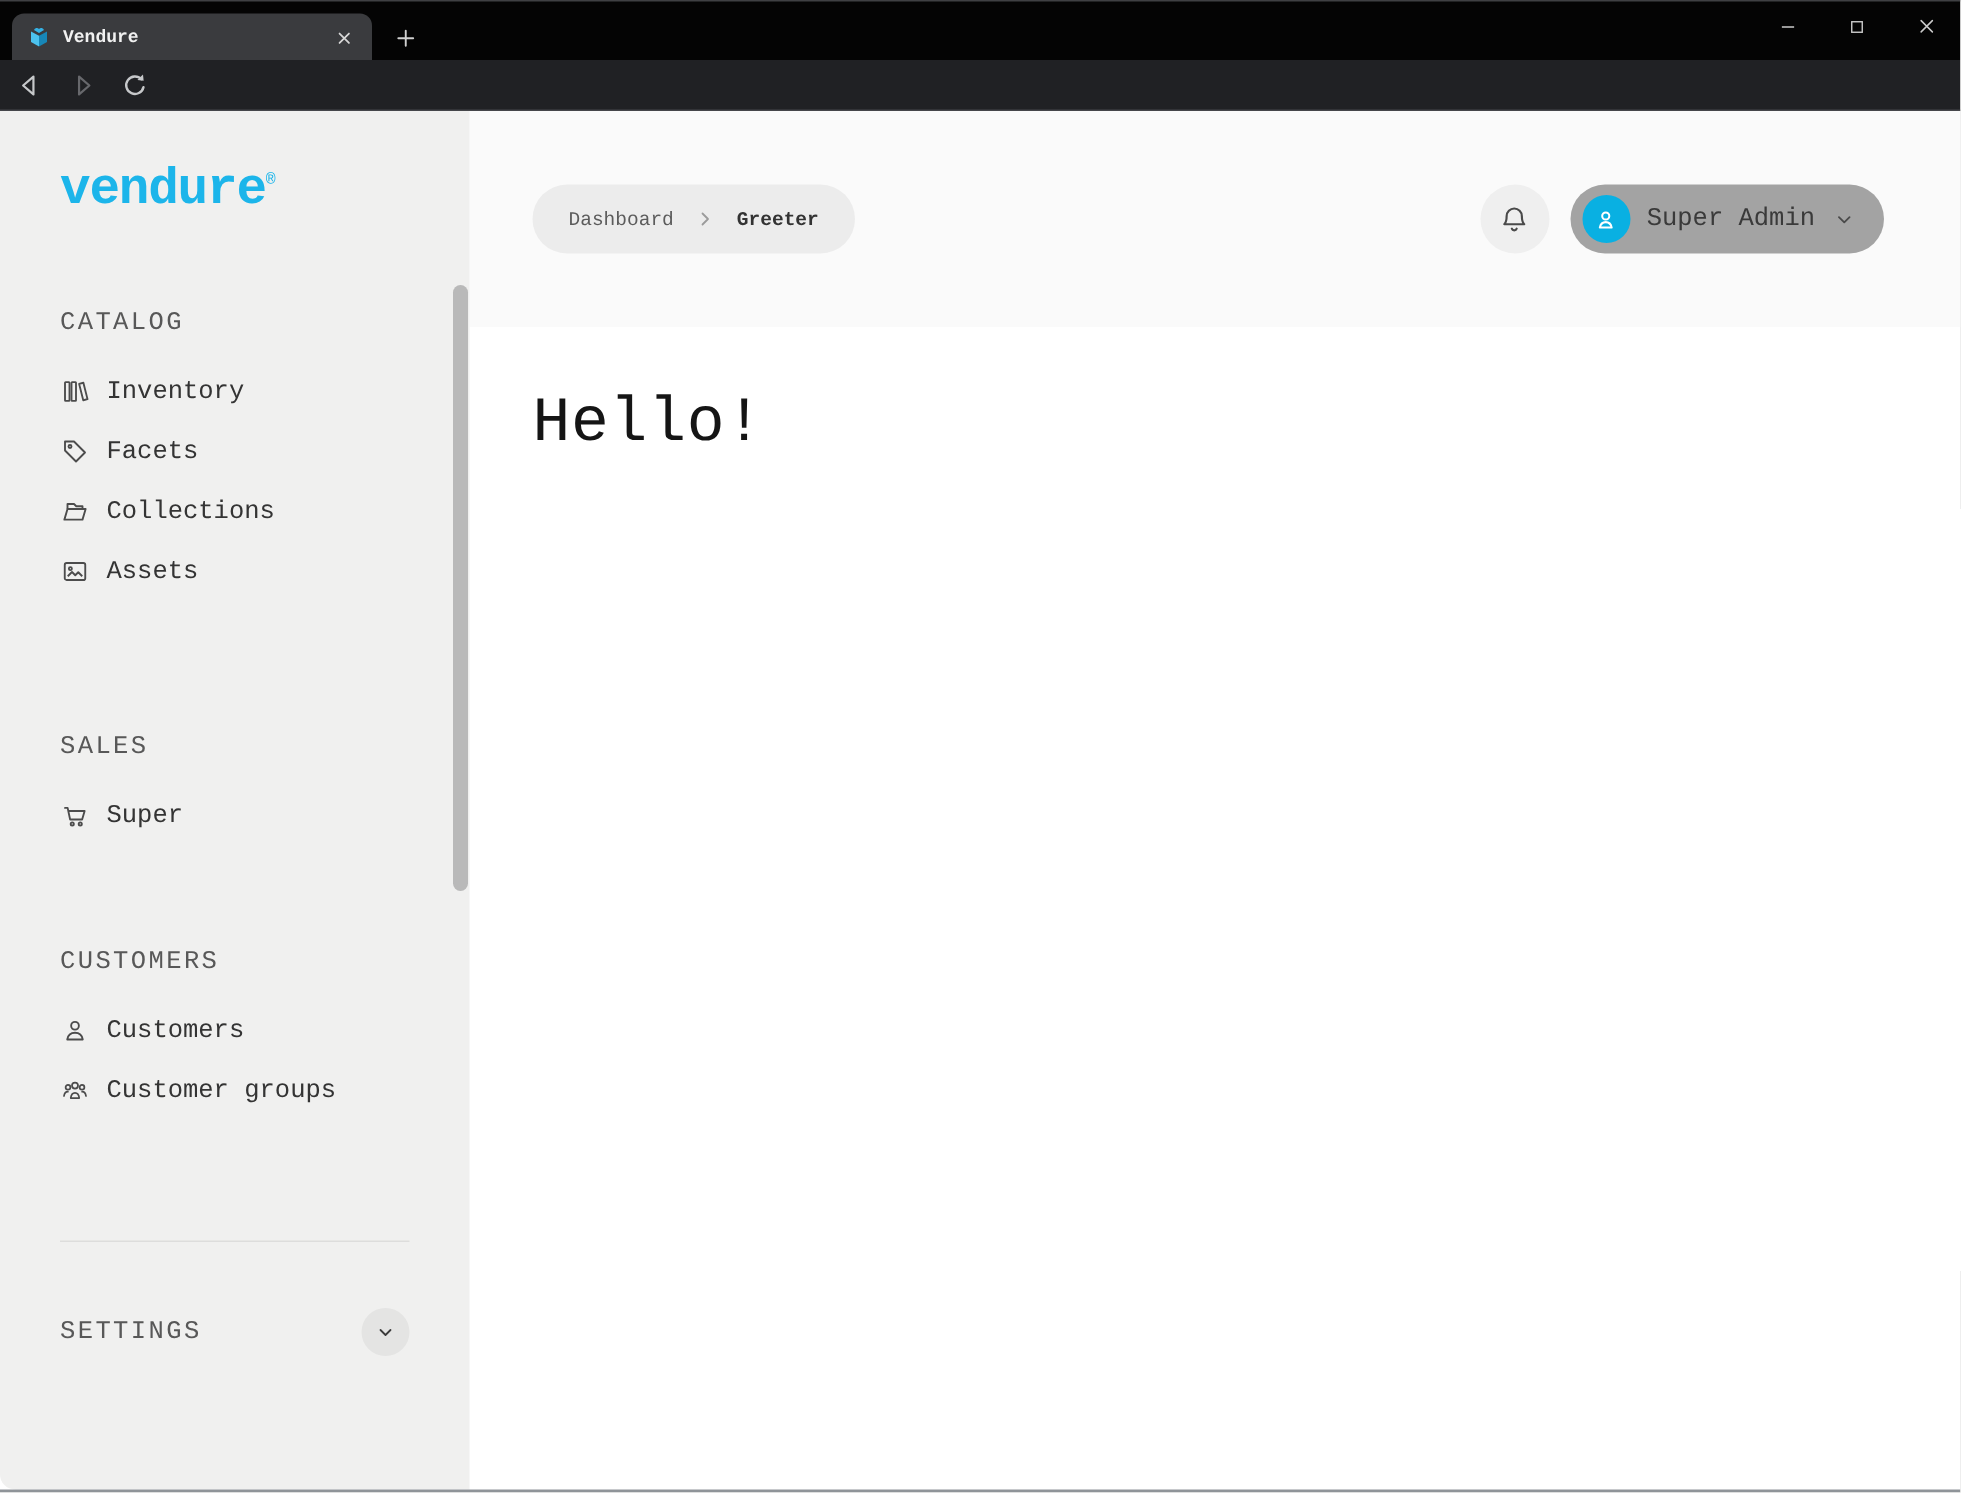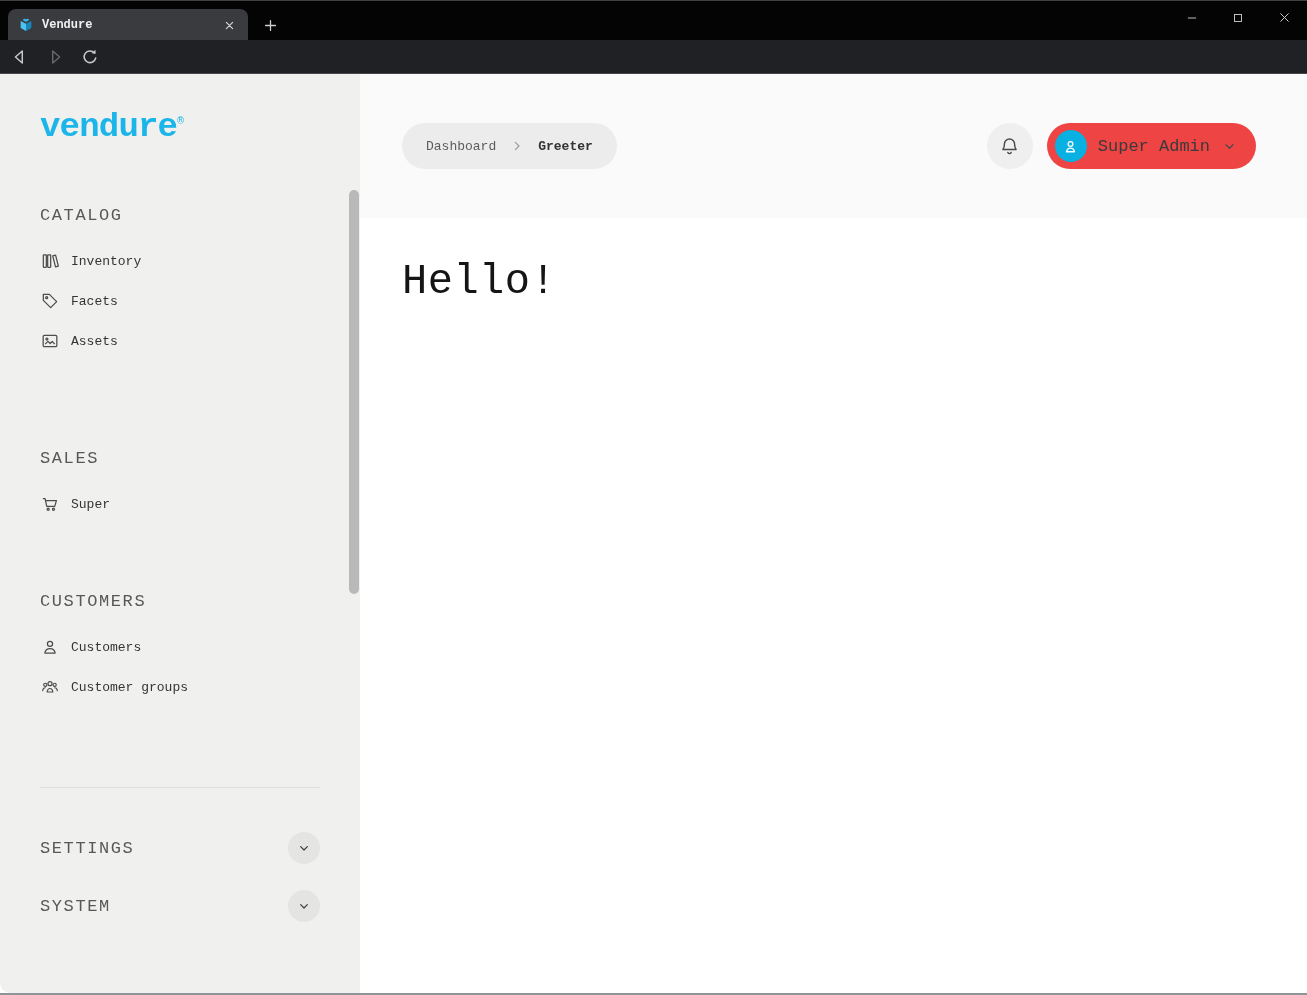--- a/index.html
+++ b/index.html
@@ -30,47 +30,47 @@
   .bar-right { margin-left:auto; display:flex; align-items:center; gap:10px; }
   .bar-divider { width:1px; height:16px; background:#5c5e63; }
   .bar-icon { width:22px; height:22px; display:flex; align-items:center; justify-content:center; cursor:pointer; }
   .profile-avatar { position:absolute; right:41px; top:45px; width:26px; height:26px; border-radius:50%;
     background:repeating-linear-gradient(120deg,#ececec 0 4px,#2a2b2e 4px 9px); cursor:pointer; }
   .menu-btn { position:absolute; right:12px; top:46px; width:24px; height:24px; display:flex; align-items:center; justify-content:center; cursor:pointer; }
   
   .appbody { position:absolute; top:74px; left:0; right:0; bottom:2px; display:flex; background:#fff; }
   .bottom-edge { position:absolute; left:0; right:0; bottom:0; height:2px; background:#8f9499; }
   
-  .sidebar { position:relative; flex:none; width:360px; background:#f0f0ef; border-bottom-left-radius:10px; }
+  .sidebar { position:relative; flex:none; width:313px; background:#f0f0ef; border-bottom-left-radius:10px; }
   .logo { margin:36px 0 0 40px; font-size:34px; font-weight:bold; letter-spacing:-0.8px; color:#1cb5ea; line-height:1; }
   .logo sup { font-size:11px; font-weight:normal; }
   .side-pad { padding:0 40px; }
   .section-label { font-size:17px; color:#585858; letter-spacing:1.6px; font-weight:500; }
   .sec-catalog { margin-top:62px; }
   .sec-sales { margin-top:88px; }
   .sec-customers { margin-top:68px; }
   .nav-list { margin-top:16px; }
-  .side-item { height:40px; display:flex; align-items:center; gap:11px; font-size:13px; color:#343434; cursor:pointer; }
+  .side-item { height:40px; display:flex; align-items:center; gap:11px; font-size:17px; color:#343434; cursor:pointer; }
   .side-item svg { flex:none; }
   .side-divider { height:1px; background:#dddddc; margin-top:80px; }
   .collapse-row { display:flex; align-items:center; justify-content:space-between; height:44px; cursor:pointer; }
   .row-settings { margin-top:38px; }
   .row-system { margin-top:14px; }
   .collapse-btn { width:32px; height:32px; border-radius:50%; background:#e4e4e3; display:flex; align-items:center; justify-content:center; cursor:pointer; }
   .scroll-thumb { position:absolute; right:1px; top:116px; width:10px; height:404px; border-radius:5px; background:#b9b9b9; cursor:grab; }
   
   .main { flex:1; display:flex; flex-direction:column; background:#fff; min-width:0; }
   .page-header { flex:none; height:144px; background:#fafafa; display:flex; align-items:center;
                  justify-content:space-between; padding:0 51px 0 42px; }
   .crumb-pill { height:46px; border-radius:23px; background:#ececec; display:inline-flex; align-items:center; padding:0 24px; gap:13px; }
   .crumb { font-size:13px; color:#5c5c5c; cursor:pointer; }
   .crumb.current { color:#333; font-weight:bold; cursor:default; }
   .header-right { display:flex; align-items:center; gap:14px; }
   .bell-btn { width:46px; height:46px; border-radius:50%; background:#efefef; display:flex; align-items:center; justify-content:center; cursor:pointer; }
-  .user-pill { height:46px; border-radius:23px; background:#ef4444; display:flex; align-items:center; padding:0 18px 0 8px; gap:11px; cursor:pointer; }
+  .user-pill { height:46px; border-radius:23px; background:#a3a3a3; display:flex; align-items:center; padding:0 18px 0 8px; gap:11px; cursor:pointer; }
   .user-avatar { width:32px; height:32px; border-radius:50%; background:#09b0e2; display:flex; align-items:center; justify-content:center; }
   .user-name { font-size:17px; color:#3a3a3a; }
   .page-content { flex:1; }
   .hello { margin:40px 0 0 42px; font-size:42px; font-weight:300; color:#151515; letter-spacing:0.5px; }
   svg { display:block; }
 </style>
 </head>
 <body>
 
 <div class="screen">
@@ -185,20 +185,27 @@
           </div>
           <div class="side-item">
             <svg width="20" height="20" viewBox="0 0 24 24" fill="none" stroke="#4c4c4c" stroke-width="1.5" stroke-linejoin="round">
               <path d="M4 4h7.2l8.8 8.8-7.2 7.2L4 11.2z"></path>
               <circle cx="8" cy="8" r="1.2"></circle>
             </svg>
             <span>Facets</span>
           </div>
           <div class="side-item">
             <svg width="20" height="20" viewBox="0 0 24 24" fill="none" stroke="#4c4c4c" stroke-width="1.5" stroke-linejoin="round">
+              <path d="M3.5 18.5L6 10h14.5l-2.5 8.5z"></path>
+              <path d="M6 10V6h5.2L13 7.8h5V10"></path>
+            </svg>
+            <span>Collections</span>
+          </div>
+          <div class="side-item">
+            <svg width="20" height="20" viewBox="0 0 24 24" fill="none" stroke="#4c4c4c" stroke-width="1.5" stroke-linejoin="round">
               <rect x="3.8" y="5.2" width="16.4" height="13.6" rx="1.5"></rect>
               <circle cx="8.3" cy="9.7" r="1.2"></circle>
               <path d="M6.2 15.8l3.4-3.4 2.6 2.6 2.4-2.4 3.2 3.2"></path>
             </svg>
             <span>Assets</span>
           </div>
         </div>
 
         <div class="sec-sales section-label">SALES</div>
         <div class="nav-list">
@@ -231,28 +238,20 @@
               <path d="M20.8 16.4c-.3-2.2-1.5-3.5-3.1-3.5"></path>
             </svg>
             <span>Customer groups</span>
           </div>
         </div>
 
         <div class="side-divider"></div>
 
         <div class="collapse-row row-settings">
           <span class="section-label">SETTINGS</span>
-          <span class="collapse-btn">
-            <svg width="16" height="16" viewBox="0 0 24 24">
-                <path d="M7 10l5 5 5-5" fill="none" stroke="#3c3c3c" stroke-width="1.8" stroke-linecap="round" stroke-linejoin="round"></path>
-              </svg>
-          </span>
-        </div>
-        <div class="collapse-row row-system">
-          <span class="section-label">SYSTEM</span>
           <span class="collapse-btn">
             <svg width="16" height="16" viewBox="0 0 24 24">
                 <path d="M7 10l5 5 5-5" fill="none" stroke="#3c3c3c" stroke-width="1.8" stroke-linecap="round" stroke-linejoin="round"></path>
               </svg>
           </span>
         </div>
       </div>
 
       <div class="scroll-thumb"></div>
     </nav>

